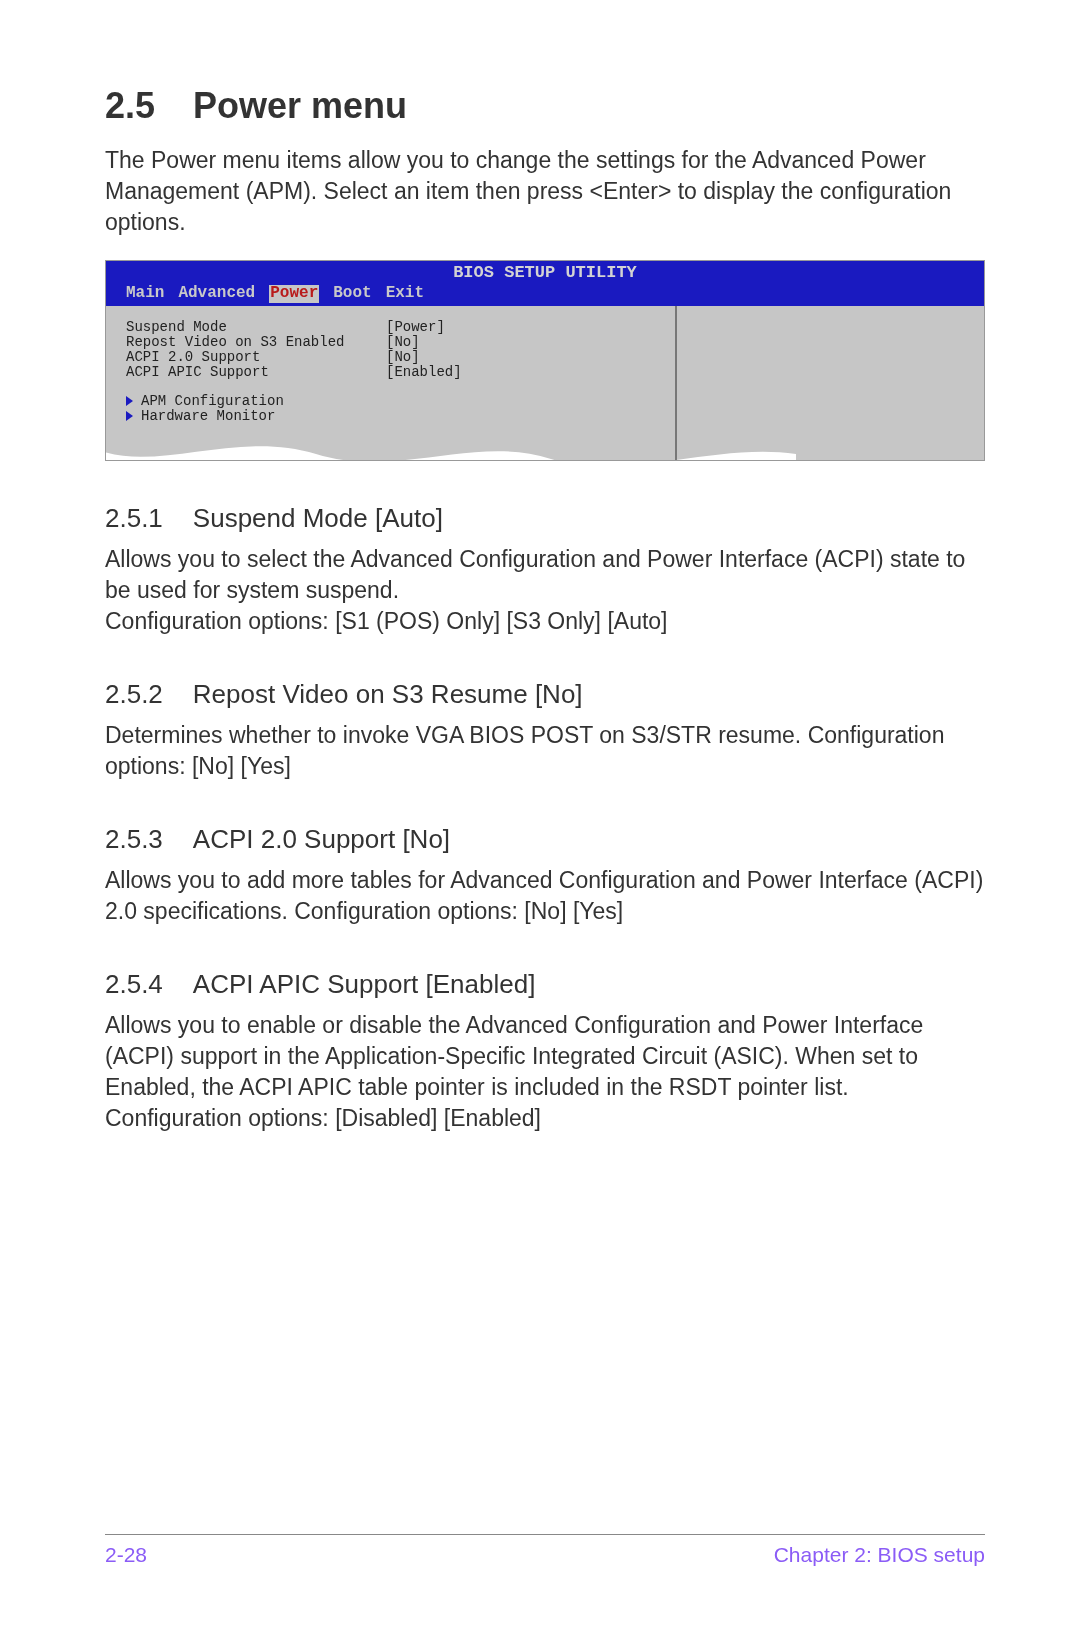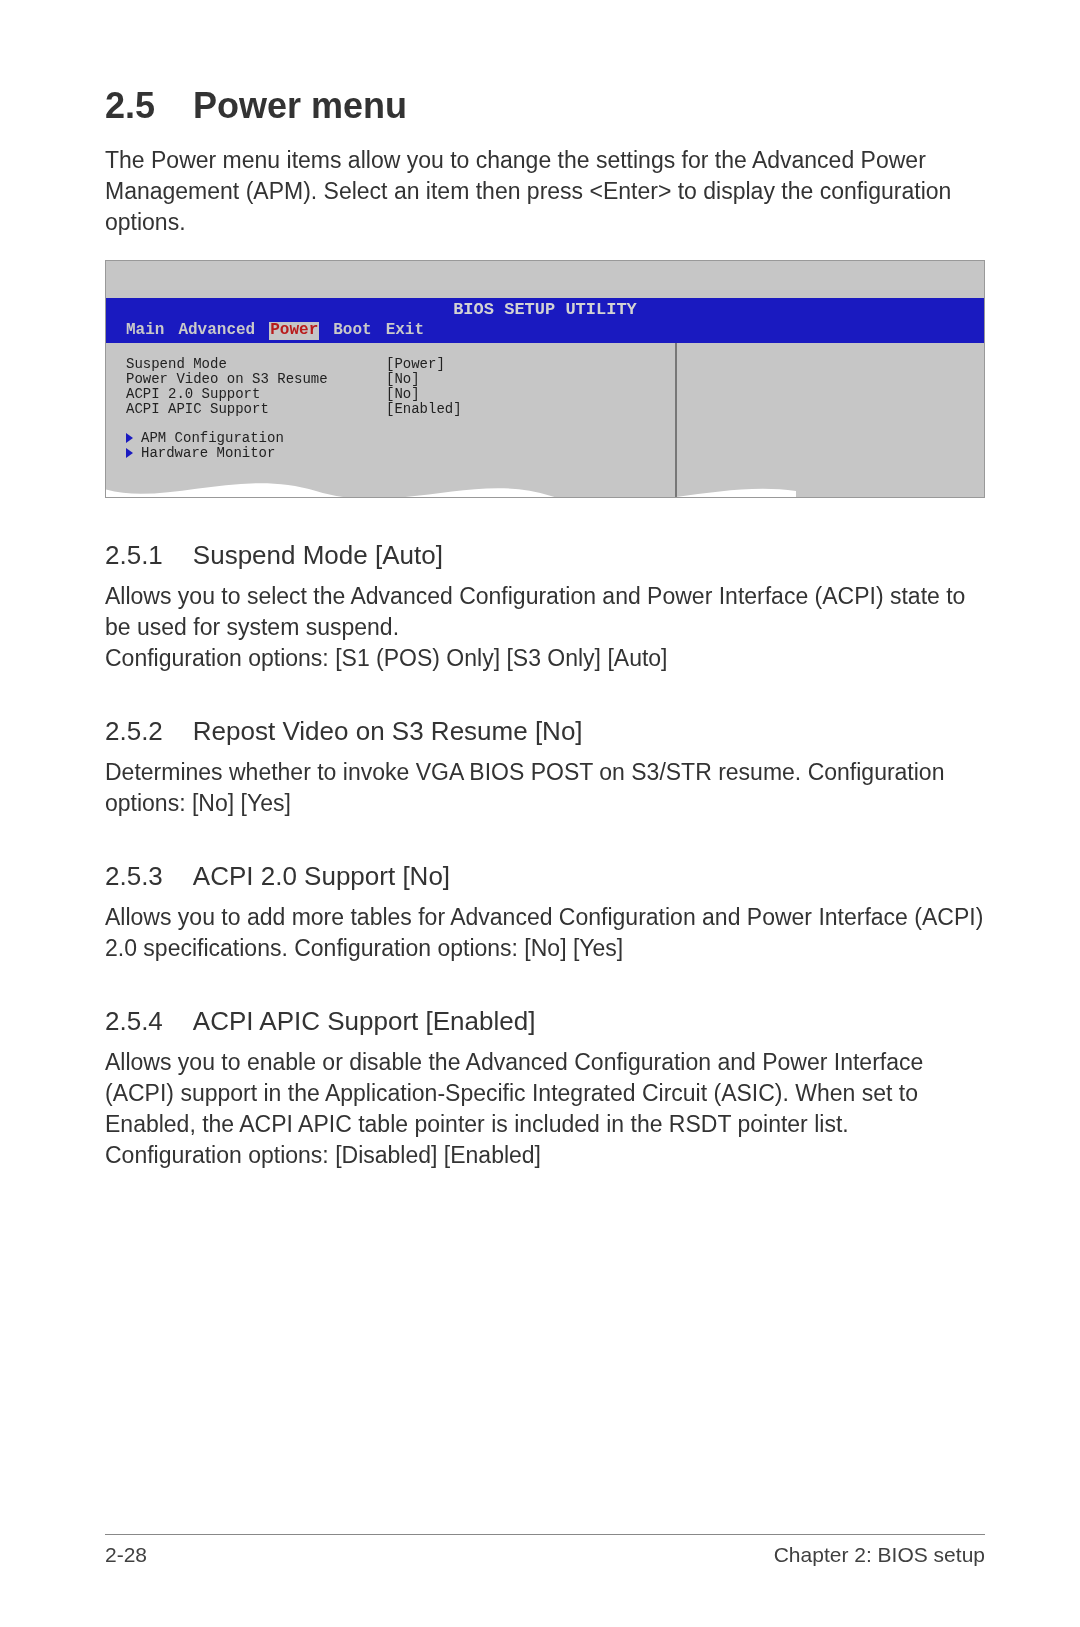--- a/index.html
+++ b/index.html
@@ -38,21 +38,20 @@
   }
   .bios-title-row {
     background: #1a1ac0;
     color: #d3d3d3;
     font-family: "Courier New", monospace;
     font-weight: 700;
     font-size: 17px;
     text-align: center;
     padding: 3px 0 0 0;
     line-height: 1;
-    margin-top: 37px;
   }
   .bios-tabs {
     background: #1a1ac0;
     display: flex;
     padding: 4px 20px 3px 20px;
     gap: 14px;
     font-family: "Courier New", monospace;
     font-size: 16px;
     color: #d0d0d0;
     font-weight: 700;
@@ -116,21 +115,21 @@
   .footer {
     position: absolute;
     left: 105px; right: 95px; bottom: 60px;
   }
   .footer-line {
     border-top: 1px solid #888;
     padding-top: 8px;
     display: flex;
     justify-content: space-between;
     font-size: 21px;
-    color: #404040;
+    color: #8b5cf6;
   }
 </style>
 </head>
 <body>
 
 <div class="page">
 
   <h1 class="h1">
     <span class="num">2.5</span><span>Power menu</span>
   </h1>
@@ -146,21 +145,21 @@
       <span class="tab">Boot</span>
       <span class="tab">Exit</span>
     </div>
     <div class="bios-body">
       <div class="bios-left">
         <div class="bios-row">
           <span class="lbl">Suspend Mode</span>
           <span class="val">[Power]</span>
         </div>
         <div class="bios-row">
-          <span class="lbl">Power Video on S3 Resume</span>
+          <span class="lbl">Repost Video on S3 Enabled</span>
           <span class="val">[No]</span>
         </div>
         <div class="bios-row">
           <span class="lbl">ACPI 2.0 Support</span>
           <span class="val">[No]</span>
         </div>
         <div class="bios-row">
           <span class="lbl">ACPI APIC Support</span>
           <span class="val">[Enabled]</span>
         </div>

